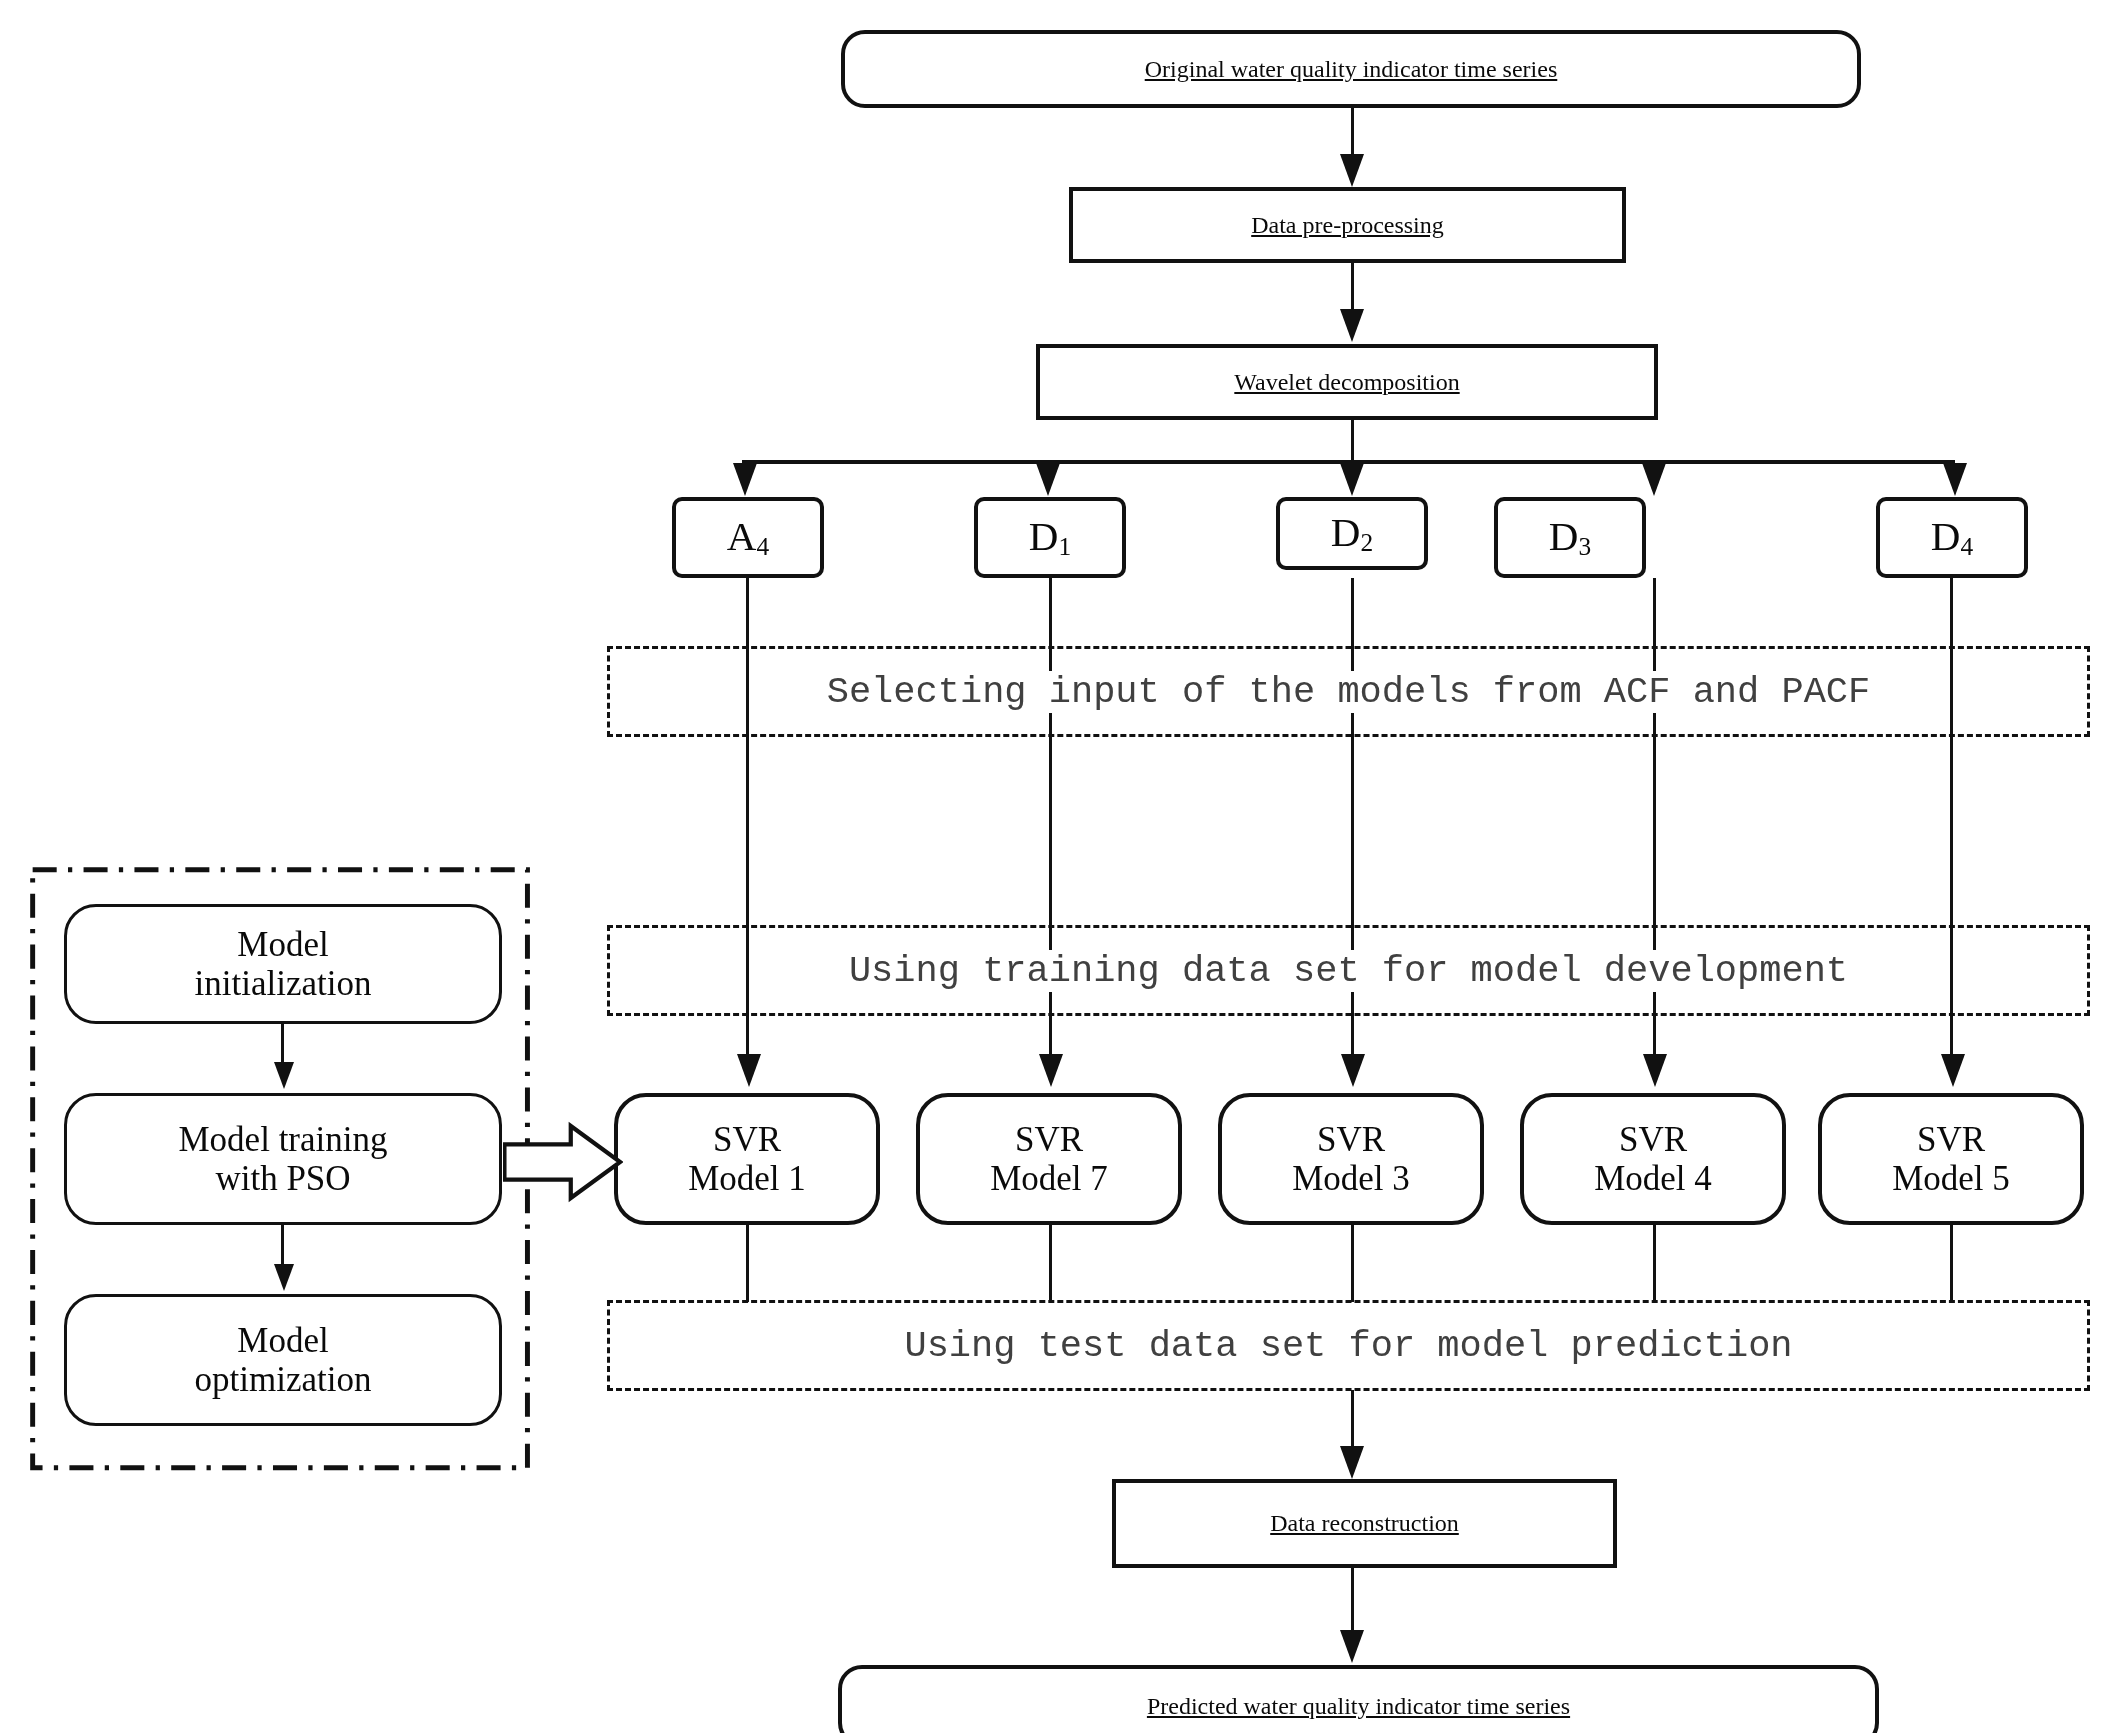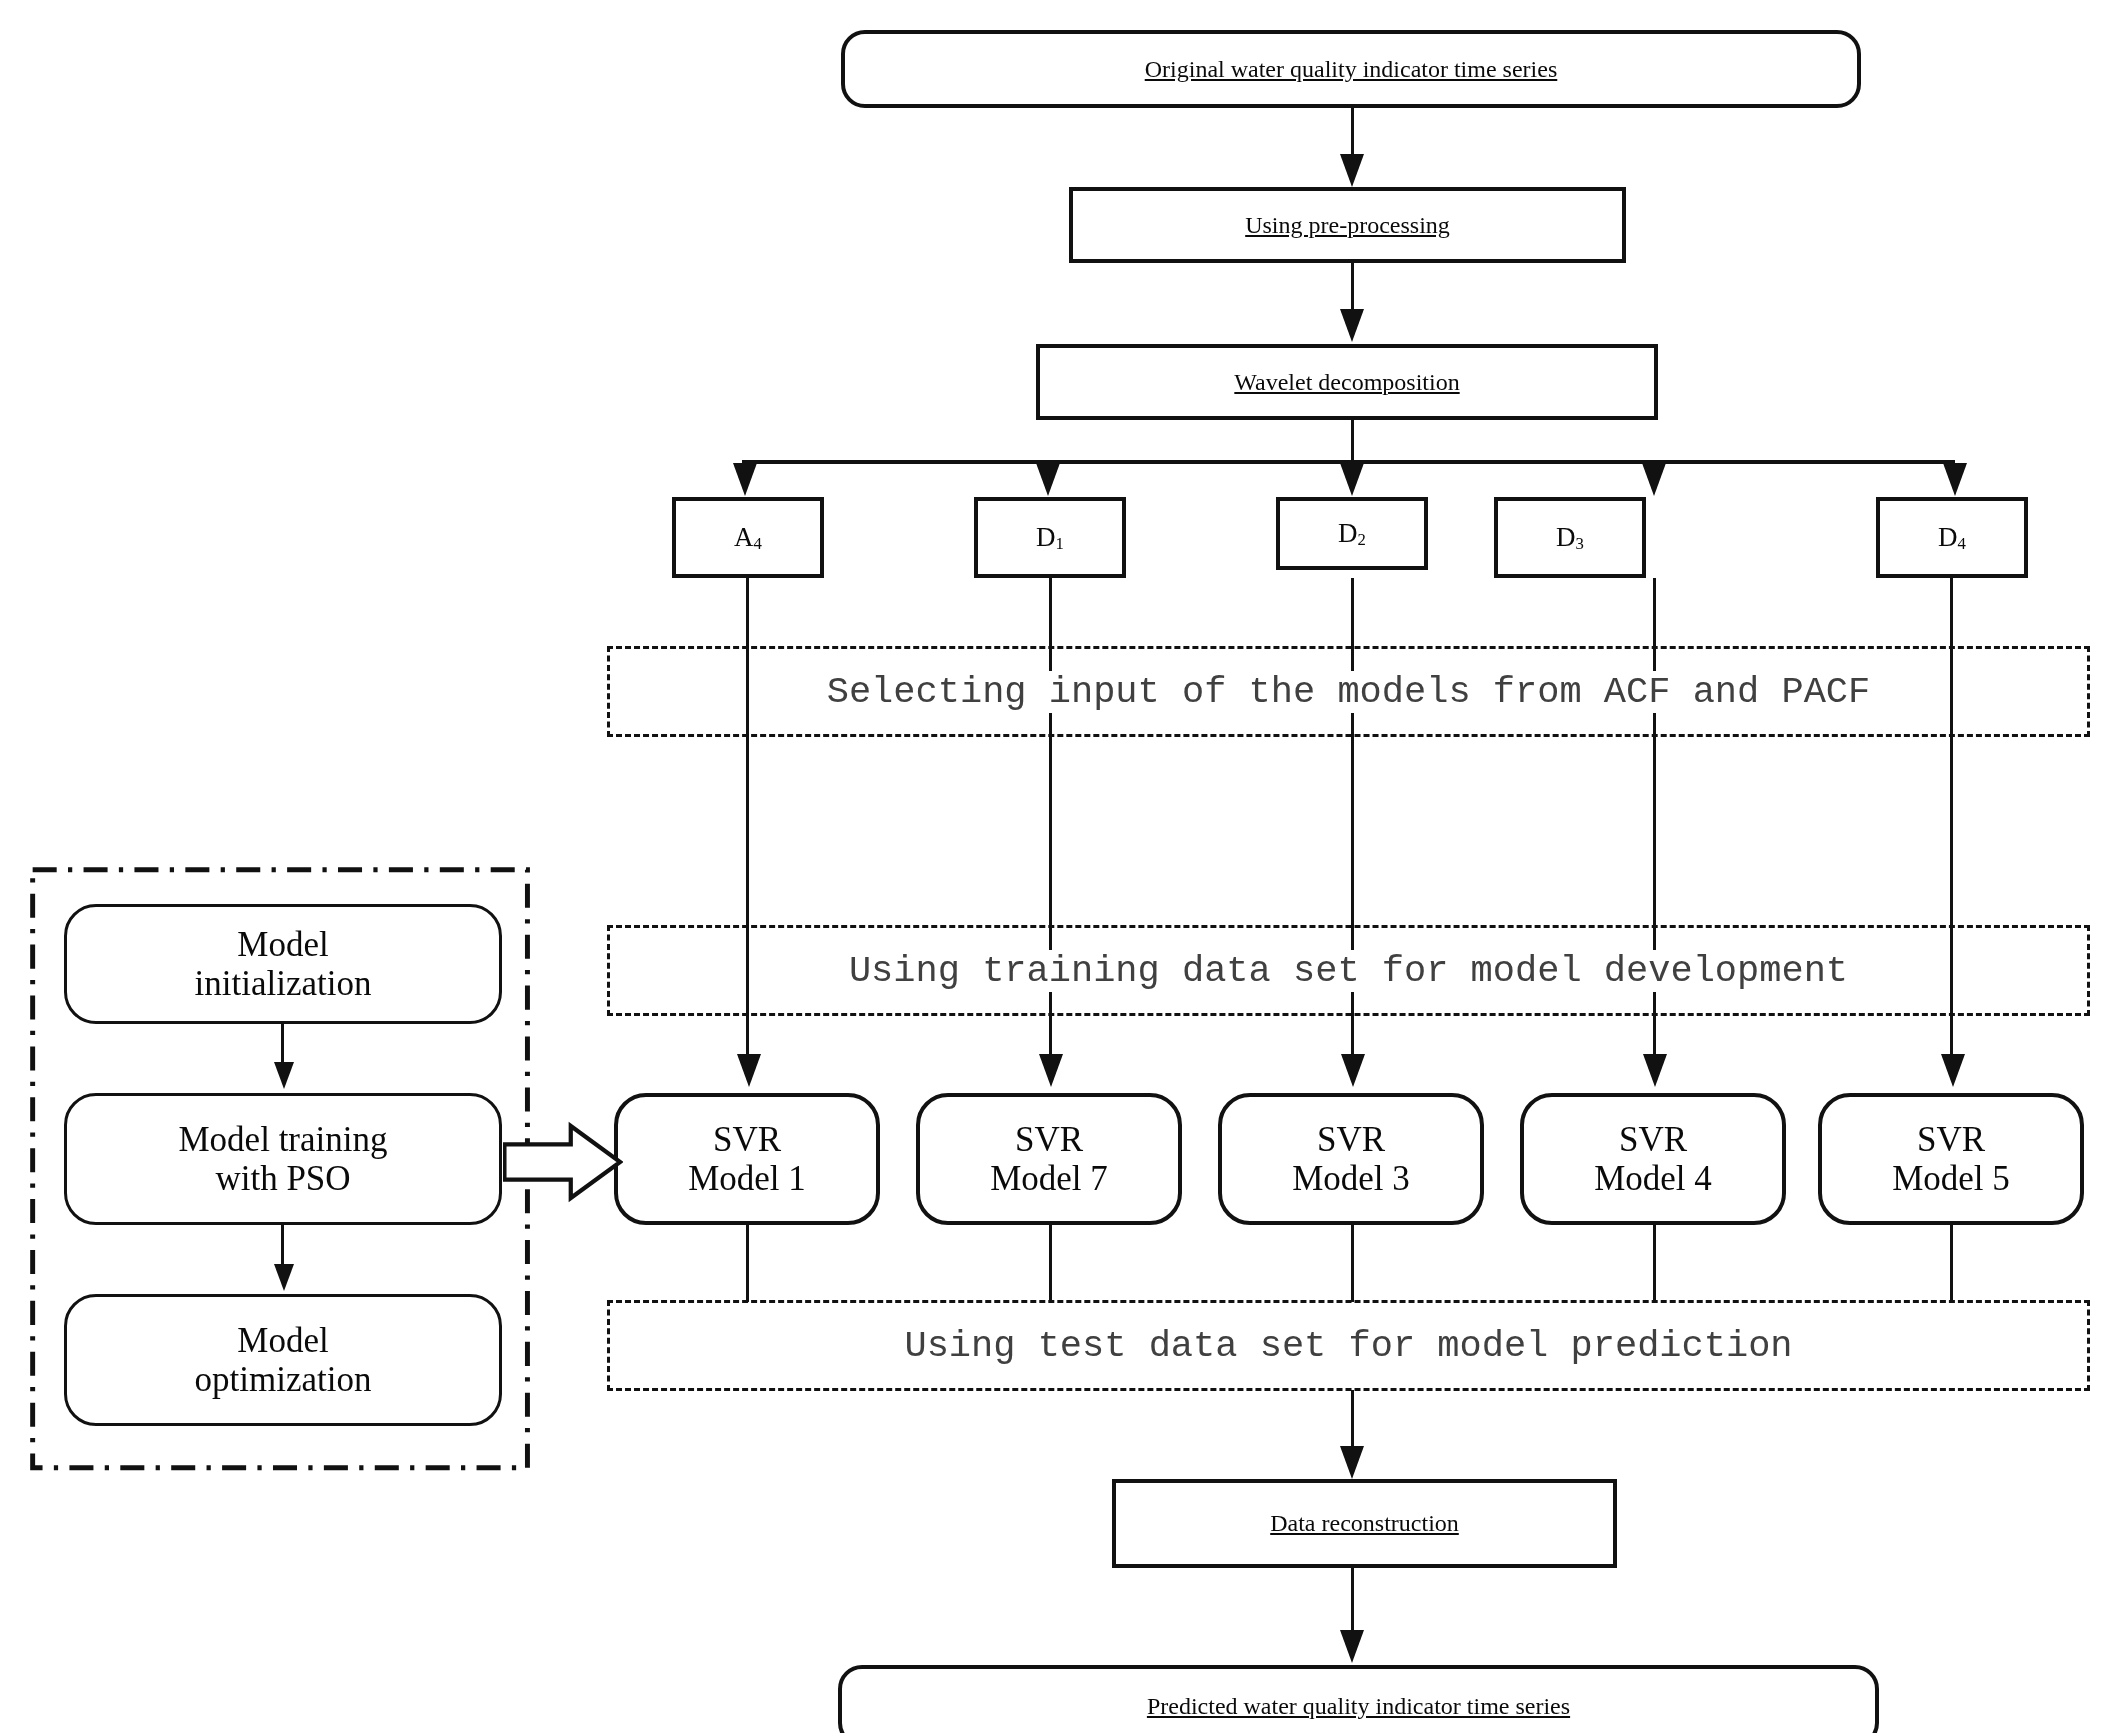--- a/index.html
+++ b/index.html
@@ -63,40 +63,40 @@
     border-top-width:27px;
   }
 
   
   .blockarrow{position:absolute;z-index:6;}
 
   
   .t-lg{font-size:24px;text-decoration:underline;}
   .t-md{font-size:37px;}
   .t-sm{font-size:35px;}
-  .t-sub{font-size:27px;}
+  .t-sub{font-size:41px;border-radius:10px;}
   .t-sub sub{font-size:0.62em;vertical-align:-0.18em;}
 
   .two-line{flex-direction:column;}
   .two-line span{display:block;}
 </style>
 </head>
 <body>
 
 <div id="stage">
 
   <div class="node rounded t-lg" style="left:841px;top:30px;width:1020px;height:78px;">
     <span>Original water quality indicator time series</span>
   </div>
 
   <div class="vline" style="left:1351px;top:108px;height:51px;"></div>
   <div class="arrowhead" style="left:1340px;top:154px;"></div>
 
   <div class="node sharp t-lg" style="left:1069px;top:187px;width:557px;height:76px;">
-    <span>Using pre-processing</span>
+    <span>Data pre-processing</span>
   </div>
 
   <div class="vline" style="left:1351px;top:263px;height:51px;"></div>
   <div class="arrowhead" style="left:1340px;top:309px;"></div>
 
   <div class="node sharp t-lg" style="left:1036px;top:344px;width:622px;height:76px;">
     <span>Wavelet decomposition</span>
   </div>
 
   <div class="vline" style="left:1351px;top:420px;height:41px;"></div>

